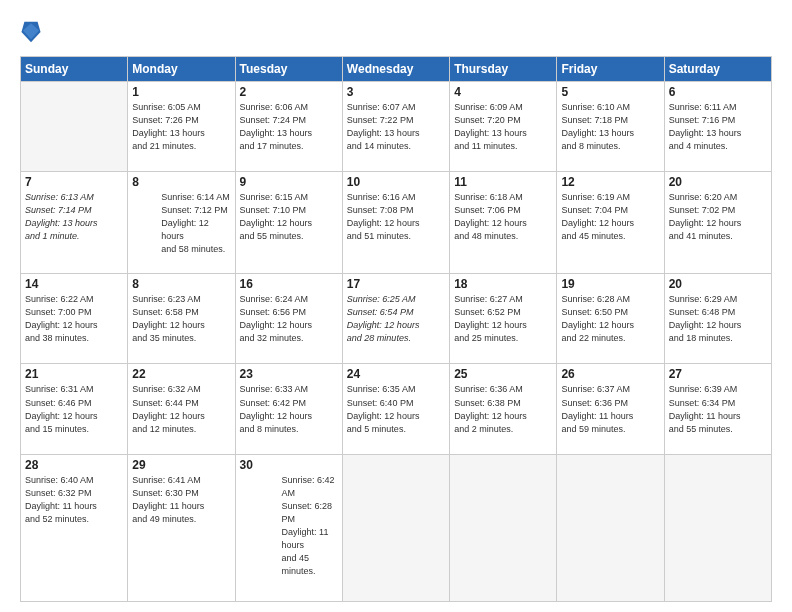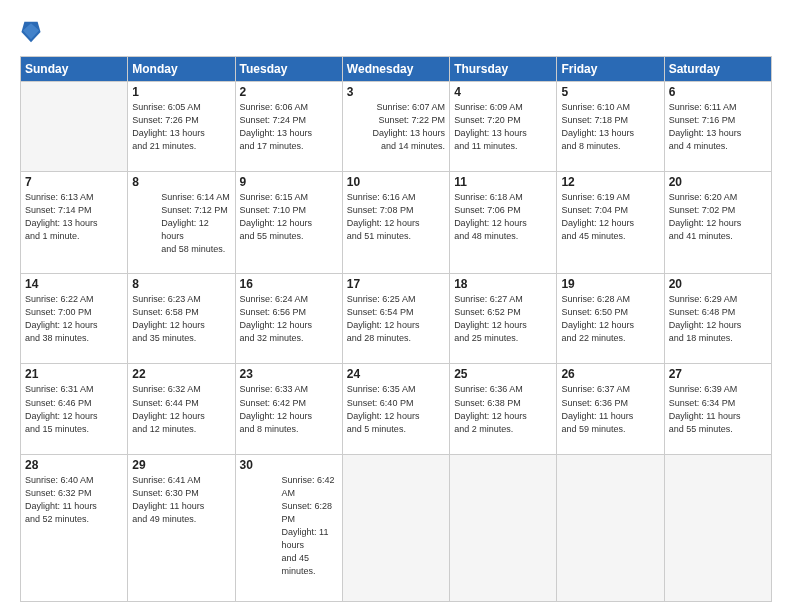--- a/index.html
+++ b/index.html
@@ -147,21 +147,21 @@
           </td>
           <td>
             <span class="day-num">2</span>
             <div class="day-info" style="white-space: pre-line;">Sunrise: 6:06 AM
 Sunset: 7:24 PM
 Daylight: 13 hours
 and 17 minutes.</div>
           </td>
           <td>
             <span class="day-num">3</span>
-            <div class="day-info" style="white-space: pre-line; text-align: right;">Sunrise: 6:07 AM
+            <div class="day-info" style="white-space: pre-line;">Sunrise: 6:07 AM
 Sunset: 7:22 PM
 Daylight: 13 hours
 and 14 minutes.</div>
           </td>
           <td>
             <span class="day-num">4</span>
             <div class="day-info" style="white-space: pre-line;">Sunrise: 6:09 AM
 Sunset: 7:20 PM
 Daylight: 13 hours
 and 11 minutes.</div>
@@ -177,21 +177,21 @@
             <span class="day-num">6</span>
             <div class="day-info" style="white-space: pre-line;">Sunrise: 6:11 AM
 Sunset: 7:16 PM
 Daylight: 13 hours
 and 4 minutes.</div>
           </td>
         </tr>
         <tr>
           <td>
             <span class="day-num">7</span>
-            <div class="day-info" style="white-space: pre-line;">Sunrise: 6:13 AM
+            <div class="day-info" style="white-space: pre-line; font-style: italic;">Sunrise: 6:13 AM
 Sunset: 7:14 PM
 Daylight: 13 hours
 and 1 minute.</div>
           </td>
           <td>
             <span class="day-num">8</span>
             <div class="day-info" style="white-space: pre-line; margin-left: 29px;">Sunrise: 6:14 AM
 Sunset: 7:12 PM
 Daylight: 12 hours
 and 58 minutes.</div>
@@ -249,21 +249,21 @@
           </td>
           <td>
             <span class="day-num">16</span>
             <div class="day-info" style="white-space: pre-line;">Sunrise: 6:24 AM
 Sunset: 6:56 PM
 Daylight: 12 hours
 and 32 minutes.</div>
           </td>
           <td>
             <span class="day-num">17</span>
-            <div class="day-info" style="white-space: pre-line;">Sunrise: 6:25 AM
+            <div class="day-info" style="white-space: pre-line; font-style: italic;">Sunrise: 6:25 AM
 Sunset: 6:54 PM
 Daylight: 12 hours
 and 28 minutes.</div>
           </td>
           <td>
             <span class="day-num">18</span>
             <div class="day-info" style="white-space: pre-line;">Sunrise: 6:27 AM
 Sunset: 6:52 PM
 Daylight: 12 hours
 and 25 minutes.</div>

